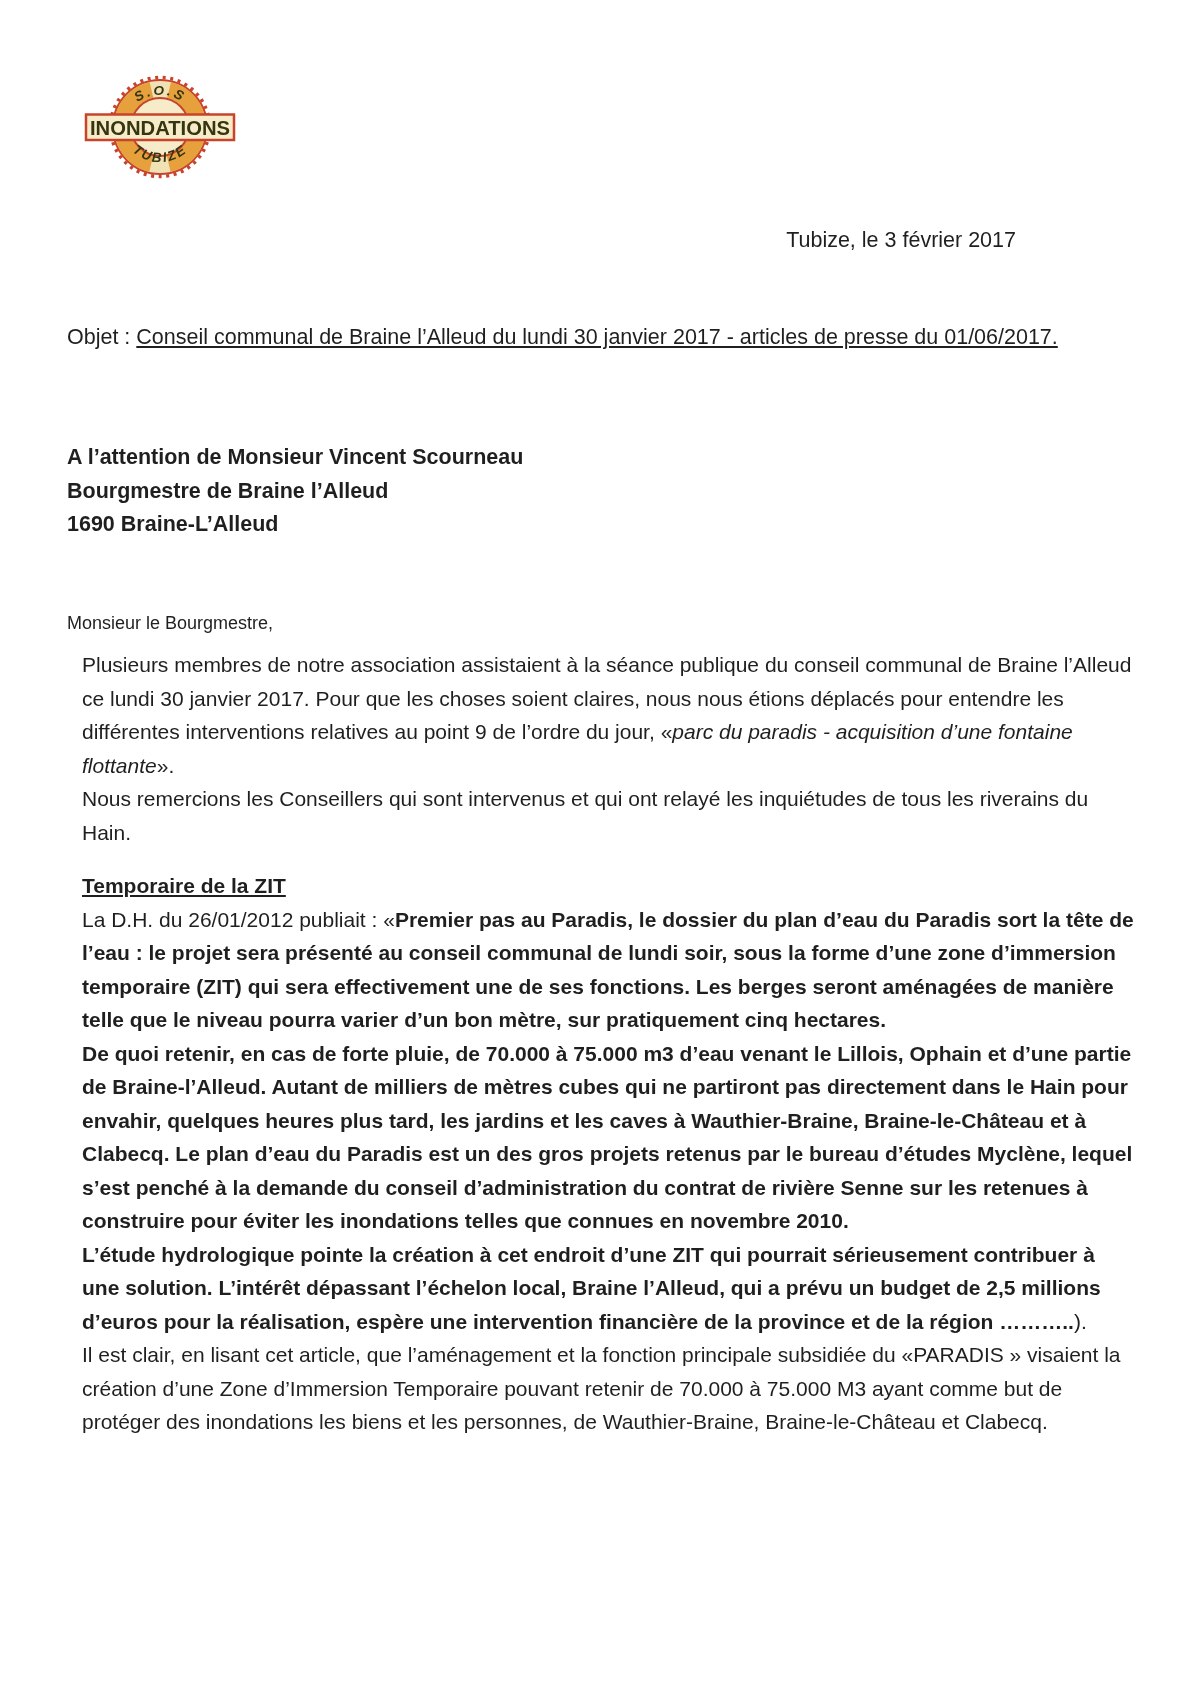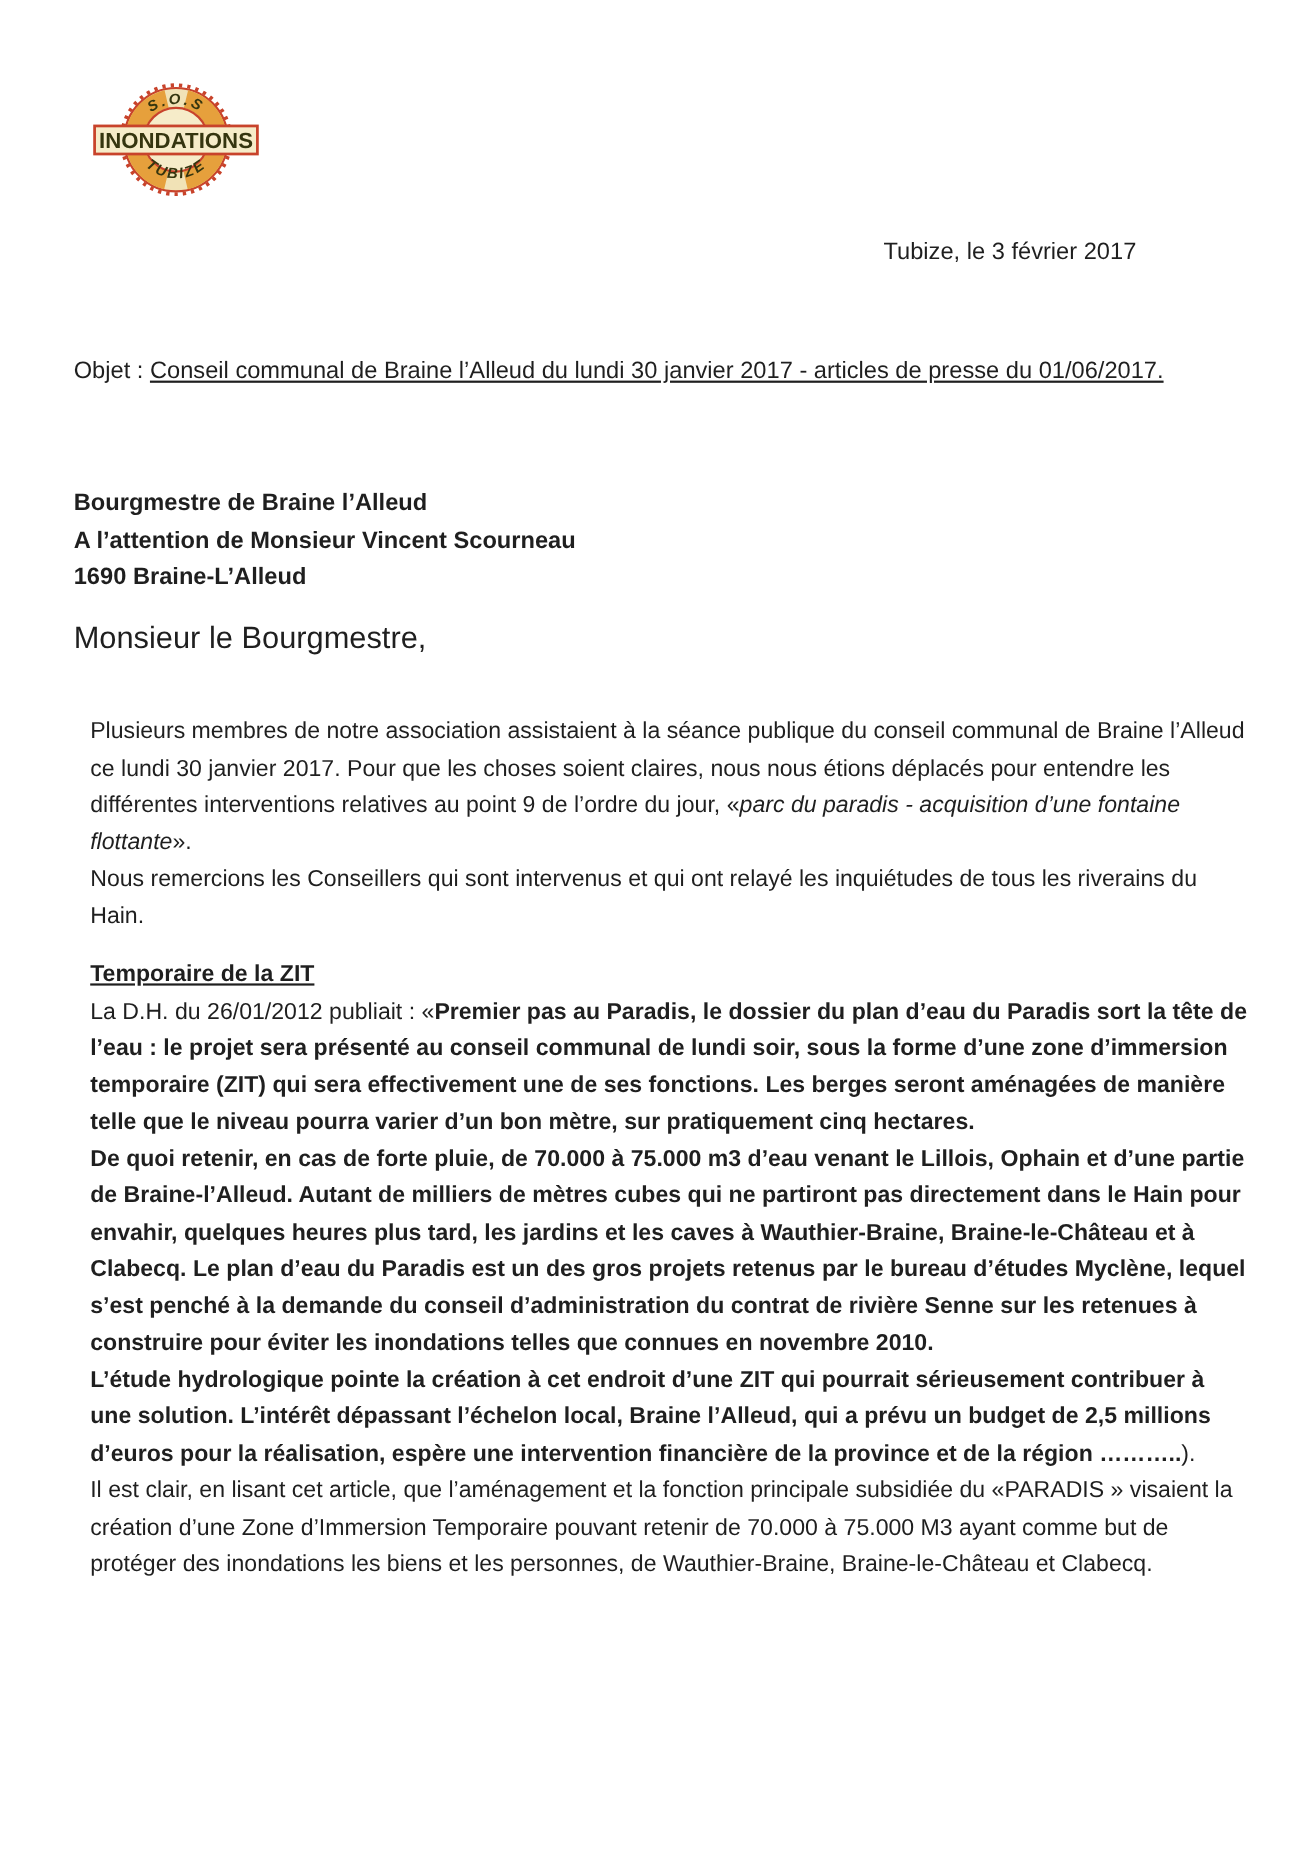--- a/index.html
+++ b/index.html
@@ -8,36 +8,36 @@
     width:1190px; height:1684px;
     background:#ffffff;
     overflow:hidden;
     font-family:"Liberation Sans","DejaVu Sans",sans-serif;
     color:#1f1f1f;
   }
   .logo { position:absolute; left:84px; top:74px; }
   .logo text { font-family:"Liberation Sans","DejaVu Sans",sans-serif; }
 
   .date-line {
-    position:absolute; top:216px; left:0; width:1016px;
-    text-align:right; font-size:21.5px;margin-left:17px;
+    position:absolute; top:228px; left:0; width:1016px;
+    text-align:right; font-size:21.5px;
   }
   .subject {
     position:absolute; top:325px; left:67px; width:1060px;
     font-size:21.5px; white-space:nowrap;
   }
   .subject .underlined { text-decoration:underline; }
 
   .recipient {
     position:absolute; top:441px; left:67px;
     font-weight:bold; font-size:21.5px; line-height:33.5px;
   }
   .salutation {
-    position:absolute; top:564px; left:67px;
-    font-size:28px;
+    position:absolute; top:613px; left:67px;
+    font-size:18px;
   }
   .body-col {
     position:absolute; top:648px; left:82px; width:1052px;
     font-size:21px; line-height:33.5px;
   }
   .body-col p { margin:0; }
   .iq { font-style:italic; }
   .bq { font-weight:bold; }
   .section-heading {
     font-weight:bold; text-decoration:underline;
@@ -66,22 +66,22 @@
     </text>
     <rect x="2" y="40.5" width="148" height="25.5" fill="#f6ecc9" stroke="#c8432b" stroke-width="2.5"></rect>
     <text x="76" y="60.5" text-anchor="middle" font-size="20" font-weight="bold" fill="#35350f" textLength="140" lengthAdjust="spacingAndGlyphs">INONDATIONS</text>
   </svg>
 
   <div class="date-line">Tubize, le 3 février 2017</div>
 
   <div class="subject"><span>Objet : </span><span class="underlined">Conseil communal de Braine l’Alleud du lundi 30 janvier 2017 - articles de presse du 01/06/2017.</span></div>
 
   <div class="recipient">
+    <div>A l’attention de Monsieur Vincent Scourneau</div>
     <div>Bourgmestre de Braine l’Alleud</div>
-    <div>A l’attention de Monsieur Vincent Scourneau</div>
     <div>1690 Braine-L’Alleud</div>
   </div>
 
   <div class="salutation">Monsieur le Bourgmestre,</div>
 
   <div class="body-col">
     <p><span>Plusieurs membres de notre association assistaient à la séance publique du conseil communal de Braine l’Alleud ce lundi 30 janvier 2017. Pour que les choses soient claires, nous nous étions déplacés pour entendre les différentes interventions relatives au point 9 de l’ordre du jour, «</span><span class="iq">parc du paradis - acquisition d’une fontaine flottante</span><span>».</span></p>
 
     <p>Nous remercions les Conseillers qui sont intervenus et qui ont relayé les inquiétudes de tous les riverains du Hain.</p>
 

